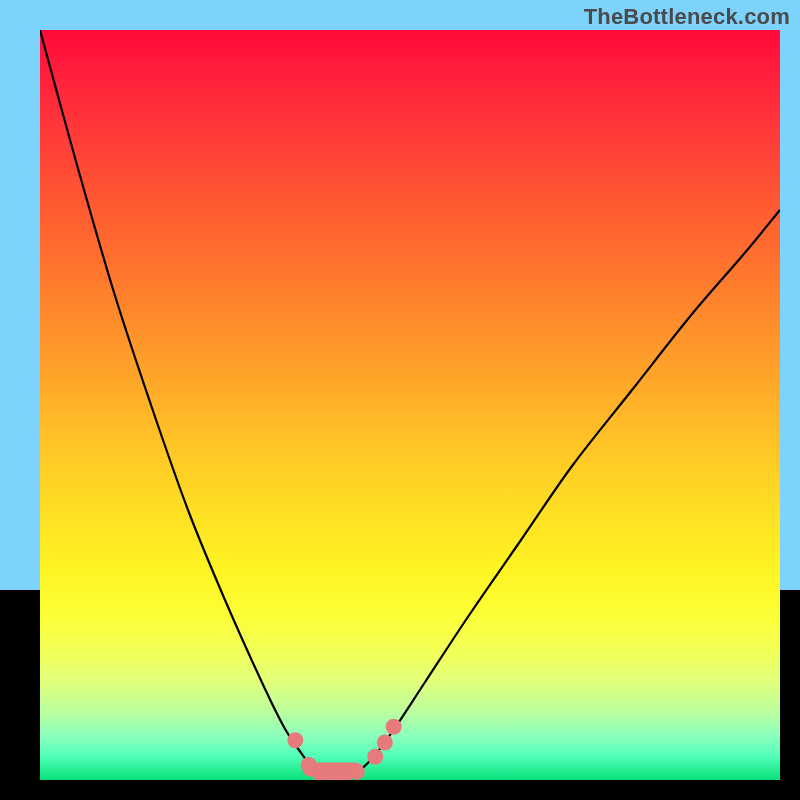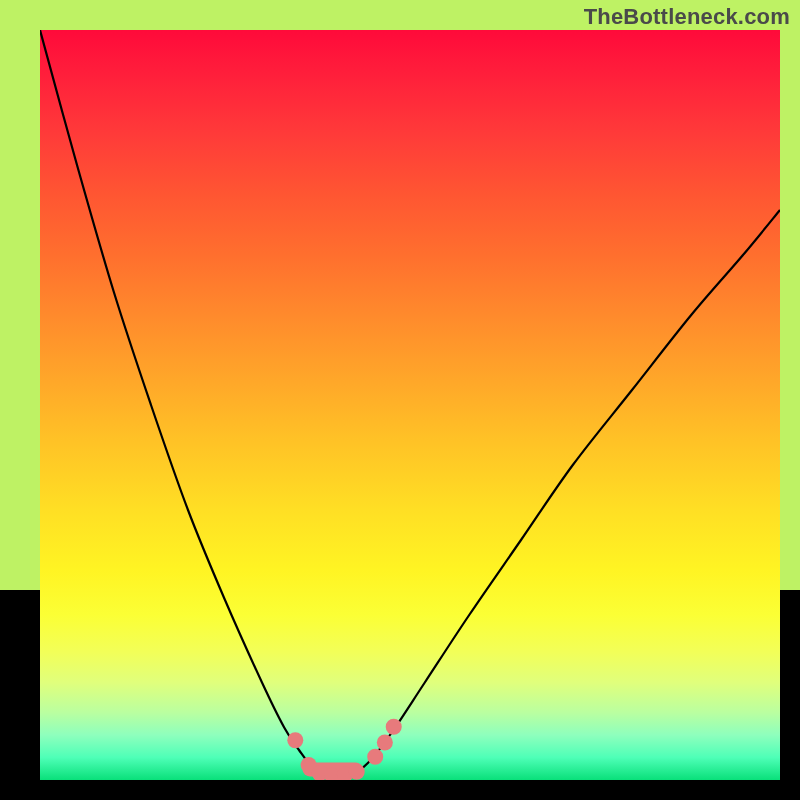--- a/index.html
+++ b/index.html
@@ -9,21 +9,21 @@
     height: 800px;
     background: #000000;
     overflow: hidden;
   }
   .frame {
     position: absolute;
     left: 0;
     top: 0;
     width: 800px;
     height: 590px;
-    background: #bef264;
+    background: #7dd3fc;
   }
   .watermark {
     position: absolute;
     top: 4px;
     right: 10px;
     color: #4a4a4a;
     font-family: Arial, Helvetica, sans-serif;
     font-size: 22px;
     font-weight: 600;
     letter-spacing: 0.2px;

